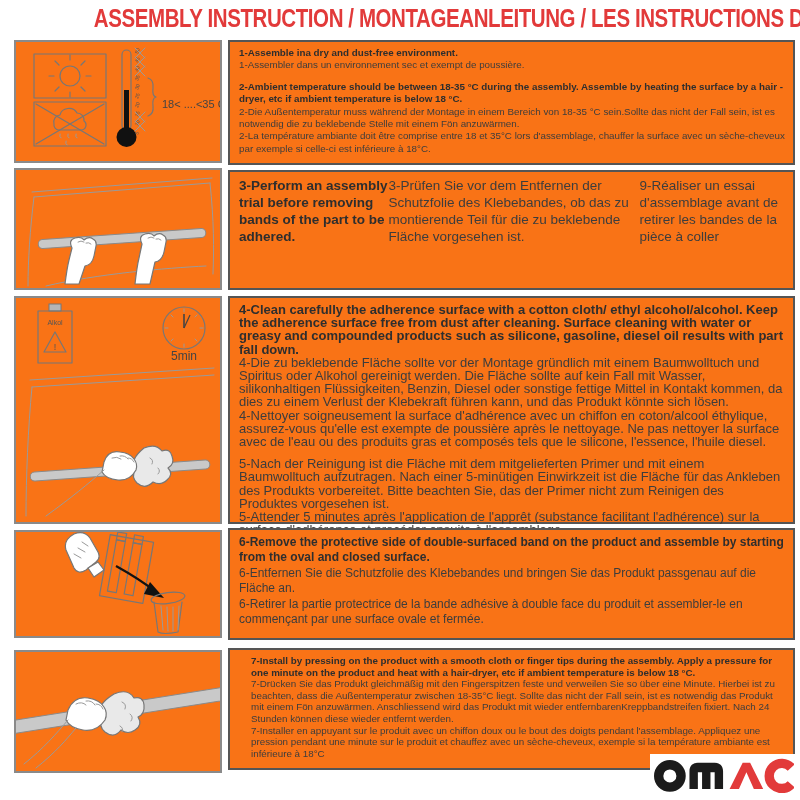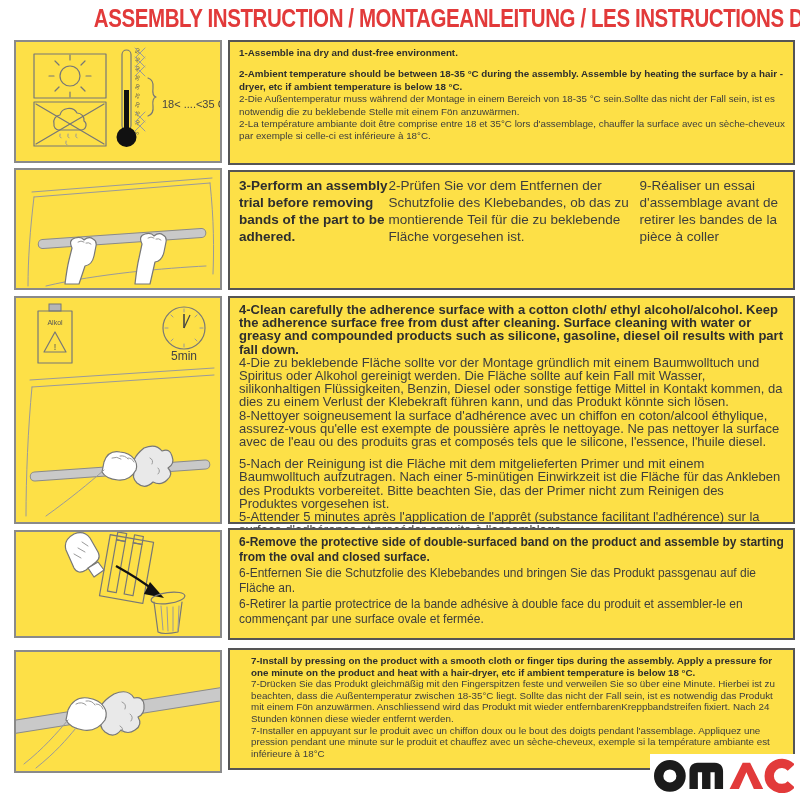--- a/index.html
+++ b/index.html
@@ -1,21 +1,21 @@
 <!DOCTYPE html>
 <html><head>
 <meta charset="utf-8">
 <style>
   html,body{margin:0;padding:0;background:#ffffff;}
   .page{position:relative;width:800px;height:800px;background:#fff;overflow:hidden;
         font-family:"Liberation Sans", sans-serif;color:#3d3d3d;}
   .title{position:absolute;top:4px;left:0;width:800px;text-align:center;
          color:#e23a3a;font-weight:bold;font-size:25px;white-space:nowrap;}
   .title span{display:inline-block;transform:scaleX(0.82);transform-origin:center;letter-spacing:-0.5px;}
-  .box{position:absolute;background:#fde047;box-sizing:border-box;}
+  .box{position:absolute;background:#f97316;box-sizing:border-box;}
   .lbox{border:2px solid #8a8a8a;}
   .rbox{border:2px solid #555555;padding:5px 8px 4px 9px;}
   p{margin:0;}
   .b{font-weight:bold;color:#2e2e2e;}
   .gap{height:9px;}
   .t1{font-size:9.8px;line-height:12.4px;}
   .t2{font-size:13.5px;line-height:17px;display:flex;flex-direction:row;justify-content:center;}
   .t3{font-size:13px;line-height:13.2px;}
   .t4{font-size:12px;line-height:15.4px;}
   .t5{font-size:9.8px;line-height:11.6px;}
@@ -95,20 +95,21 @@
               <line x1="129" y1="79" x2="119" y2="89"></line>
           </g>
           <path class="sk" d="M132,36 q6,2 5,10 t3,9 q-4,1 -3,9 t-5,10" fill="none"></path>
         </g>
         <text x="146" y="66" font-size="11" fill="#444">18&lt; ....&lt;35 C</text>
       </g>
     </svg>
   </div>
   <div class="box rbox t1" style="left:228px;top:40px;width:567px;height:125px;">
     <p class="b">1-Assemble ina dry and dust-free environment.</p>
+    <p>1-Assembler dans un environnement sec et exempt de poussière.</p>
     <p class="gap"></p>
     <p class="b">2-Ambient temperature should be between 18-35 °C  during the assembly. Assemble by heating the surface by a hair -dryer, etc if ambient temperature is below 18 °C.</p>
     <p>2-Die Außentemperatur muss während der Montage in einem Bereich von 18-35 °C  sein.Sollte das nicht der Fall sein, ist es notwendig die zu beklebende Stelle mit einem Fön anzuwärmen.</p>
     <p>2-La température ambiante doit être comprise entre 18 et 35°C lors d'assemblage, chauffer la surface avec un sèche-cheveux par exemple si celle-ci est inférieure à 18°C.</p>
   </div>
 
   <div class="box lbox" style="left:14px;top:168px;width:208px;height:122px;">
     <svg width="204" height="118" viewBox="0 0 204 118">
       <g class="skl">
         <path d="M16,22 L196,8"></path>
@@ -123,21 +124,21 @@
         <path class="skl" d="M62,72 q3,-2 6,0 M70,73 q3,-1 5,1"></path>
       </g>
       <g>
         <path class="handfill" d="M126,74 q-4,-8 3,-10 q6,-2 9,2 q5,-4 9,-1 q4,2 3,7 l-2,10 q-2,9 -9,10 l-5,22 l-15,0 q2,-18 4,-26 z"></path>
         <path class="skl" d="M132,68 q3,-2 6,0 M140,69 q3,-1 5,1"></path>
       </g>
     </svg>
   </div>
   <div class="box rbox t2" style="left:228px;top:170px;width:567px;height:120px;">
     <p class="b">3-Perform an assembly trial before removing bands of the part to be adhered.</p>
-    <p>2-Prüfen Sie vor dem Entfernen der Schutzfolie des Klebebandes, ob das zu montierende Teil für die zu beklebende Fläche vorgesehen ist.</p>
+    <p>3-Prüfen Sie vor dem Entfernen der Schutzfolie des Klebebandes, ob das zu montierende Teil für die zu beklebende Fläche vorgesehen ist.</p>
     <p>9-Réaliser un essai d'assemblage avant de retirer les bandes de la pièce à coller</p>
   </div>
 
   <div class="box lbox" style="left:14px;top:296px;width:208px;height:228px;">
     <svg width="204" height="224" viewBox="0 0 204 224">
       <g>
         <rect x="33" y="6" width="12" height="7" fill="#b5b5b5" stroke="#777"></rect>
         <rect x="22" y="13" width="34" height="52" class="sk" fill="#fff"></rect>
         <text x="39" y="27" font-size="7" fill="#555" text-anchor="middle">Alkol</text>
         <g>
@@ -171,21 +172,21 @@
         <path class="clothfill" d="M128,150 q12,-5 18,3 q8,-3 10,5 q3,8 -4,12 q6,6 -1,12 q-6,6 -14,2 q-8,8 -16,1 q-6,-6 -2,-13 q-6,-10 9,-22 z"></path>
         <path class="handfill" d="M88,164 q4,-12 16,-10 q10,1 14,7 q4,5 2,11 q-6,11 -18,10 q-12,-1 -16,-8 z"></path>
         <path class="skl" d="M96,160 q5,-2 9,1 M104,158 q5,-1 8,3 M112,160 q4,0 6,4 M134,160 q4,2 2,6 M142,170 q3,3 0,6"></path>
         <path class="skl" d="M30,218 C55,200 72,186 88,172"></path>
       </g>
     </svg>
   </div>
   <div class="box rbox t3" style="left:228px;top:296px;width:567px;height:228px;">
     <p class="b">4-Clean carefully the adherence surface with a cotton cloth/ ethyl alcohol/alcohol. Keep the adherence surface free from dust after cleaning. Surface cleaning with water or greasy and compounded products such as silicone, gasoline, diesel oil results with part fall down.</p>
     <p>4-Die zu beklebende Fläche sollte vor der Montage gründlich mit einem Baumwolltuch und Spiritus oder Alkohol gereinigt werden. Die Fläche sollte auf kein Fall mit Wasser, silikonhaltigen Flüssigkeiten, Benzin, Diesel oder sonstige fettige Mittel in Kontakt kommen, da dies zu einem Verlust der Klebekraft führen kann, und das Produkt könnte sich lösen.</p>
-    <p>8-Nettoyer soigneusement la surface d'adhérence avec un chiffon en coton/alcool éthylique, assurez-vous qu'elle est exempte de poussière après le nettoyage. Ne pas nettoyer la surface avec de l'eau ou des produits gras et composés tels que le silicone, l'essence, l'huile diesel.</p>
+    <p>4-Nettoyer soigneusement la surface d'adhérence avec un chiffon en coton/alcool éthylique, assurez-vous qu'elle est exempte de poussière après le nettoyage. Ne pas nettoyer la surface avec de l'eau ou des produits gras et composés tels que le silicone, l'essence, l'huile diesel.</p>
     <p class="gap"></p>
     <p>5-Nach der Reinigung ist die Fläche mit dem mitgelieferten Primer und mit einem Baumwolltuch aufzutragen. Nach einer 5-minütigen Einwirkzeit ist die Fläche für das Ankleben des Produkts vorbereitet. Bitte beachten Sie, das der Primer nicht zum Reinigen des Produktes vorgesehen ist.</p>
     <p>5-Attender 5 minutes après l'application de l'apprêt (substance facilitant l'adhérence) sur la surface d'adhérence et procéder ensuite à l'assemblage</p>
   </div>
 
   <div class="box lbox" style="left:14px;top:530px;width:208px;height:108px;">
     <svg width="204" height="104" viewBox="0 0 204 104">
       <g>
         <path class="handfill" d="M58,2 q10,-4 16,4 l8,14 q3,6 -2,10 l-10,8 q-8,5 -12,-2 l-8,-18 q-3,-10 8,-16 z"></path>
         <path class="skl" d="M66,10 l6,4 M62,16 l7,4 M58,22 l7,4"></path>

